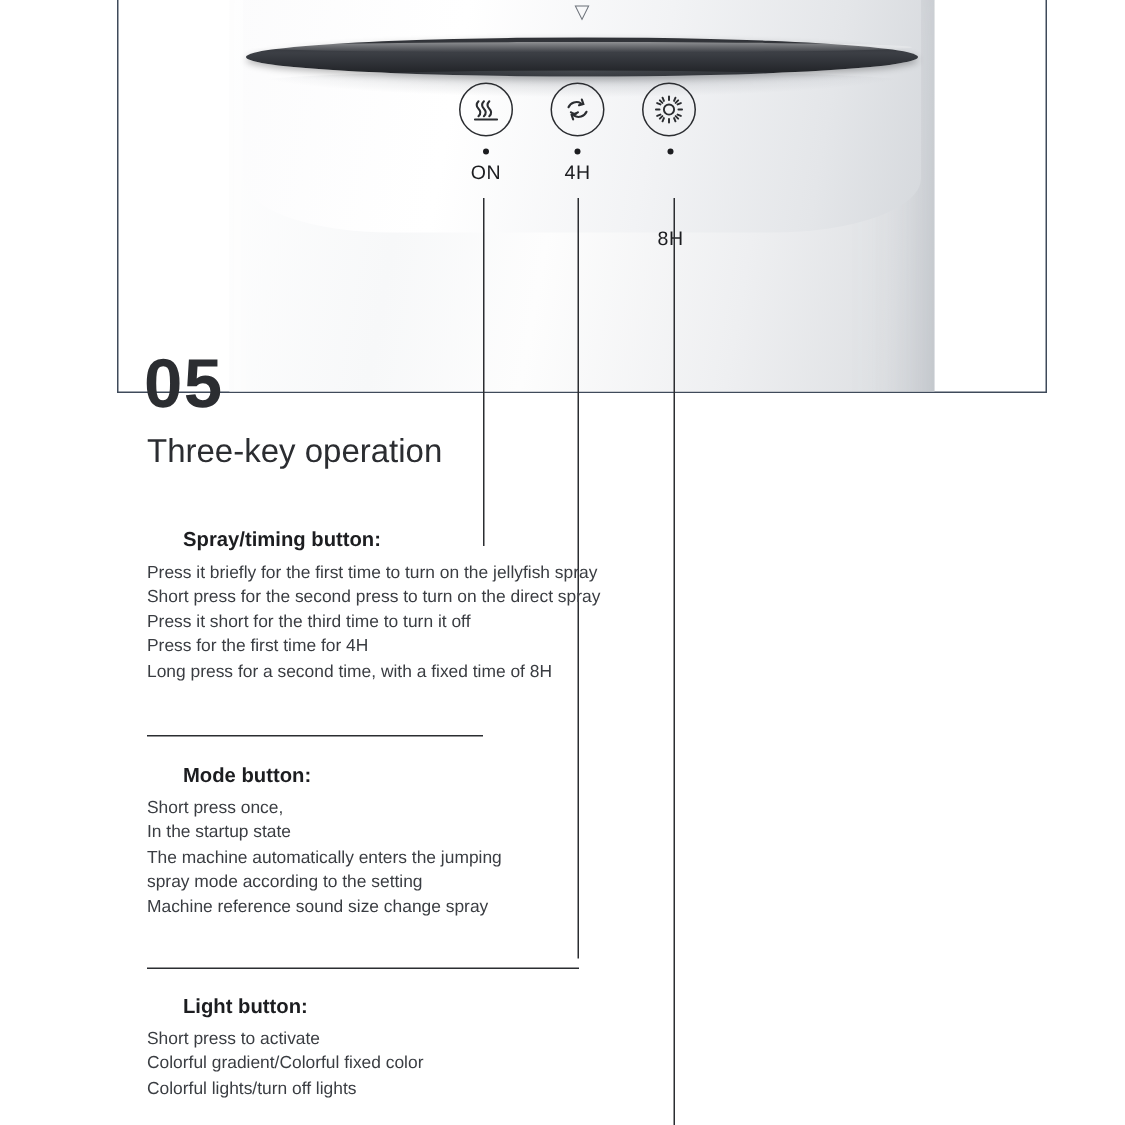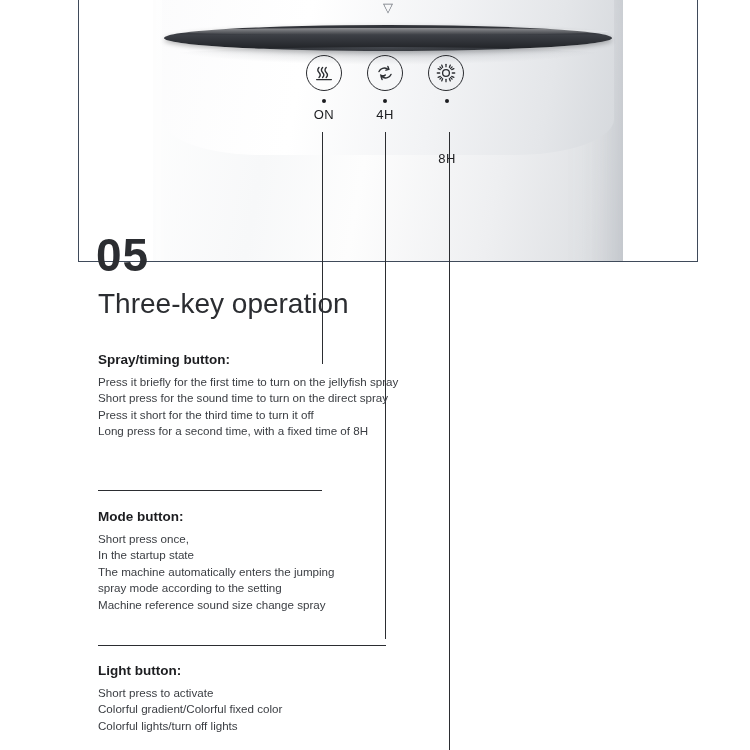--- a/index.html
+++ b/index.html
@@ -139,29 +139,30 @@
     font-size: 46px;
     font-weight: 700;
     letter-spacing: 1px;
     color: #2b2d31;
     line-height: 1;
   }
   .headline {
     position: absolute;
     left: 98px;
     top: 288px;
-    font-size: 28px;
+    font-size: 22px;
     color: #2b2d31;
   }
   .block { position: absolute; left: 98px; }
   .block .ttl {
     font-size: 13.5px;
     font-weight: bold;
     color: #1c1d20;
     margin-bottom: 7px;
+    margin-left: 24px;
   }
   .block .ln {
     font-size: 11.6px;
     color: #3a3d42;
     line-height: 16.4px;
     white-space: nowrap;
   }
   #block-spray { top: 352px; }
   #block-mode  { top: 509px; }
   #block-light { top: 663px; }
@@ -242,22 +243,23 @@
 
 <div class="rule" style="left:98px; top:490px; width:224px;"></div>
 <div class="rule" style="left:98px; top:645px; width:288px;"></div>
 
 <div class="num">05</div>
 <div class="headline">Three-key operation</div>
 
 <div class="block" id="block-spray">
   <div class="ttl">Spray/timing button:</div>
   <div class="ln">Press it briefly for the first time to turn on the jellyfish spray</div>
-  <div class="ln">Short press for the sound time to turn on the direct spray</div>
+  <div class="ln">Short press for the second press to turn on the direct spray</div>
   <div class="ln">Press it short for the third time to turn it off</div>
+  <div class="ln">Press for the first time for 4H</div>
   <div class="ln">Long press for a second time, with a fixed time of 8H</div>
 </div>
 
 <div class="block" id="block-mode">
   <div class="ttl">Mode button:</div>
   <div class="ln">Short press once,</div>
   <div class="ln">In the startup state</div>
   <div class="ln">The machine automatically enters the jumping</div>
   <div class="ln">spray mode according to the setting</div>
   <div class="ln">Machine reference sound size change spray</div>

